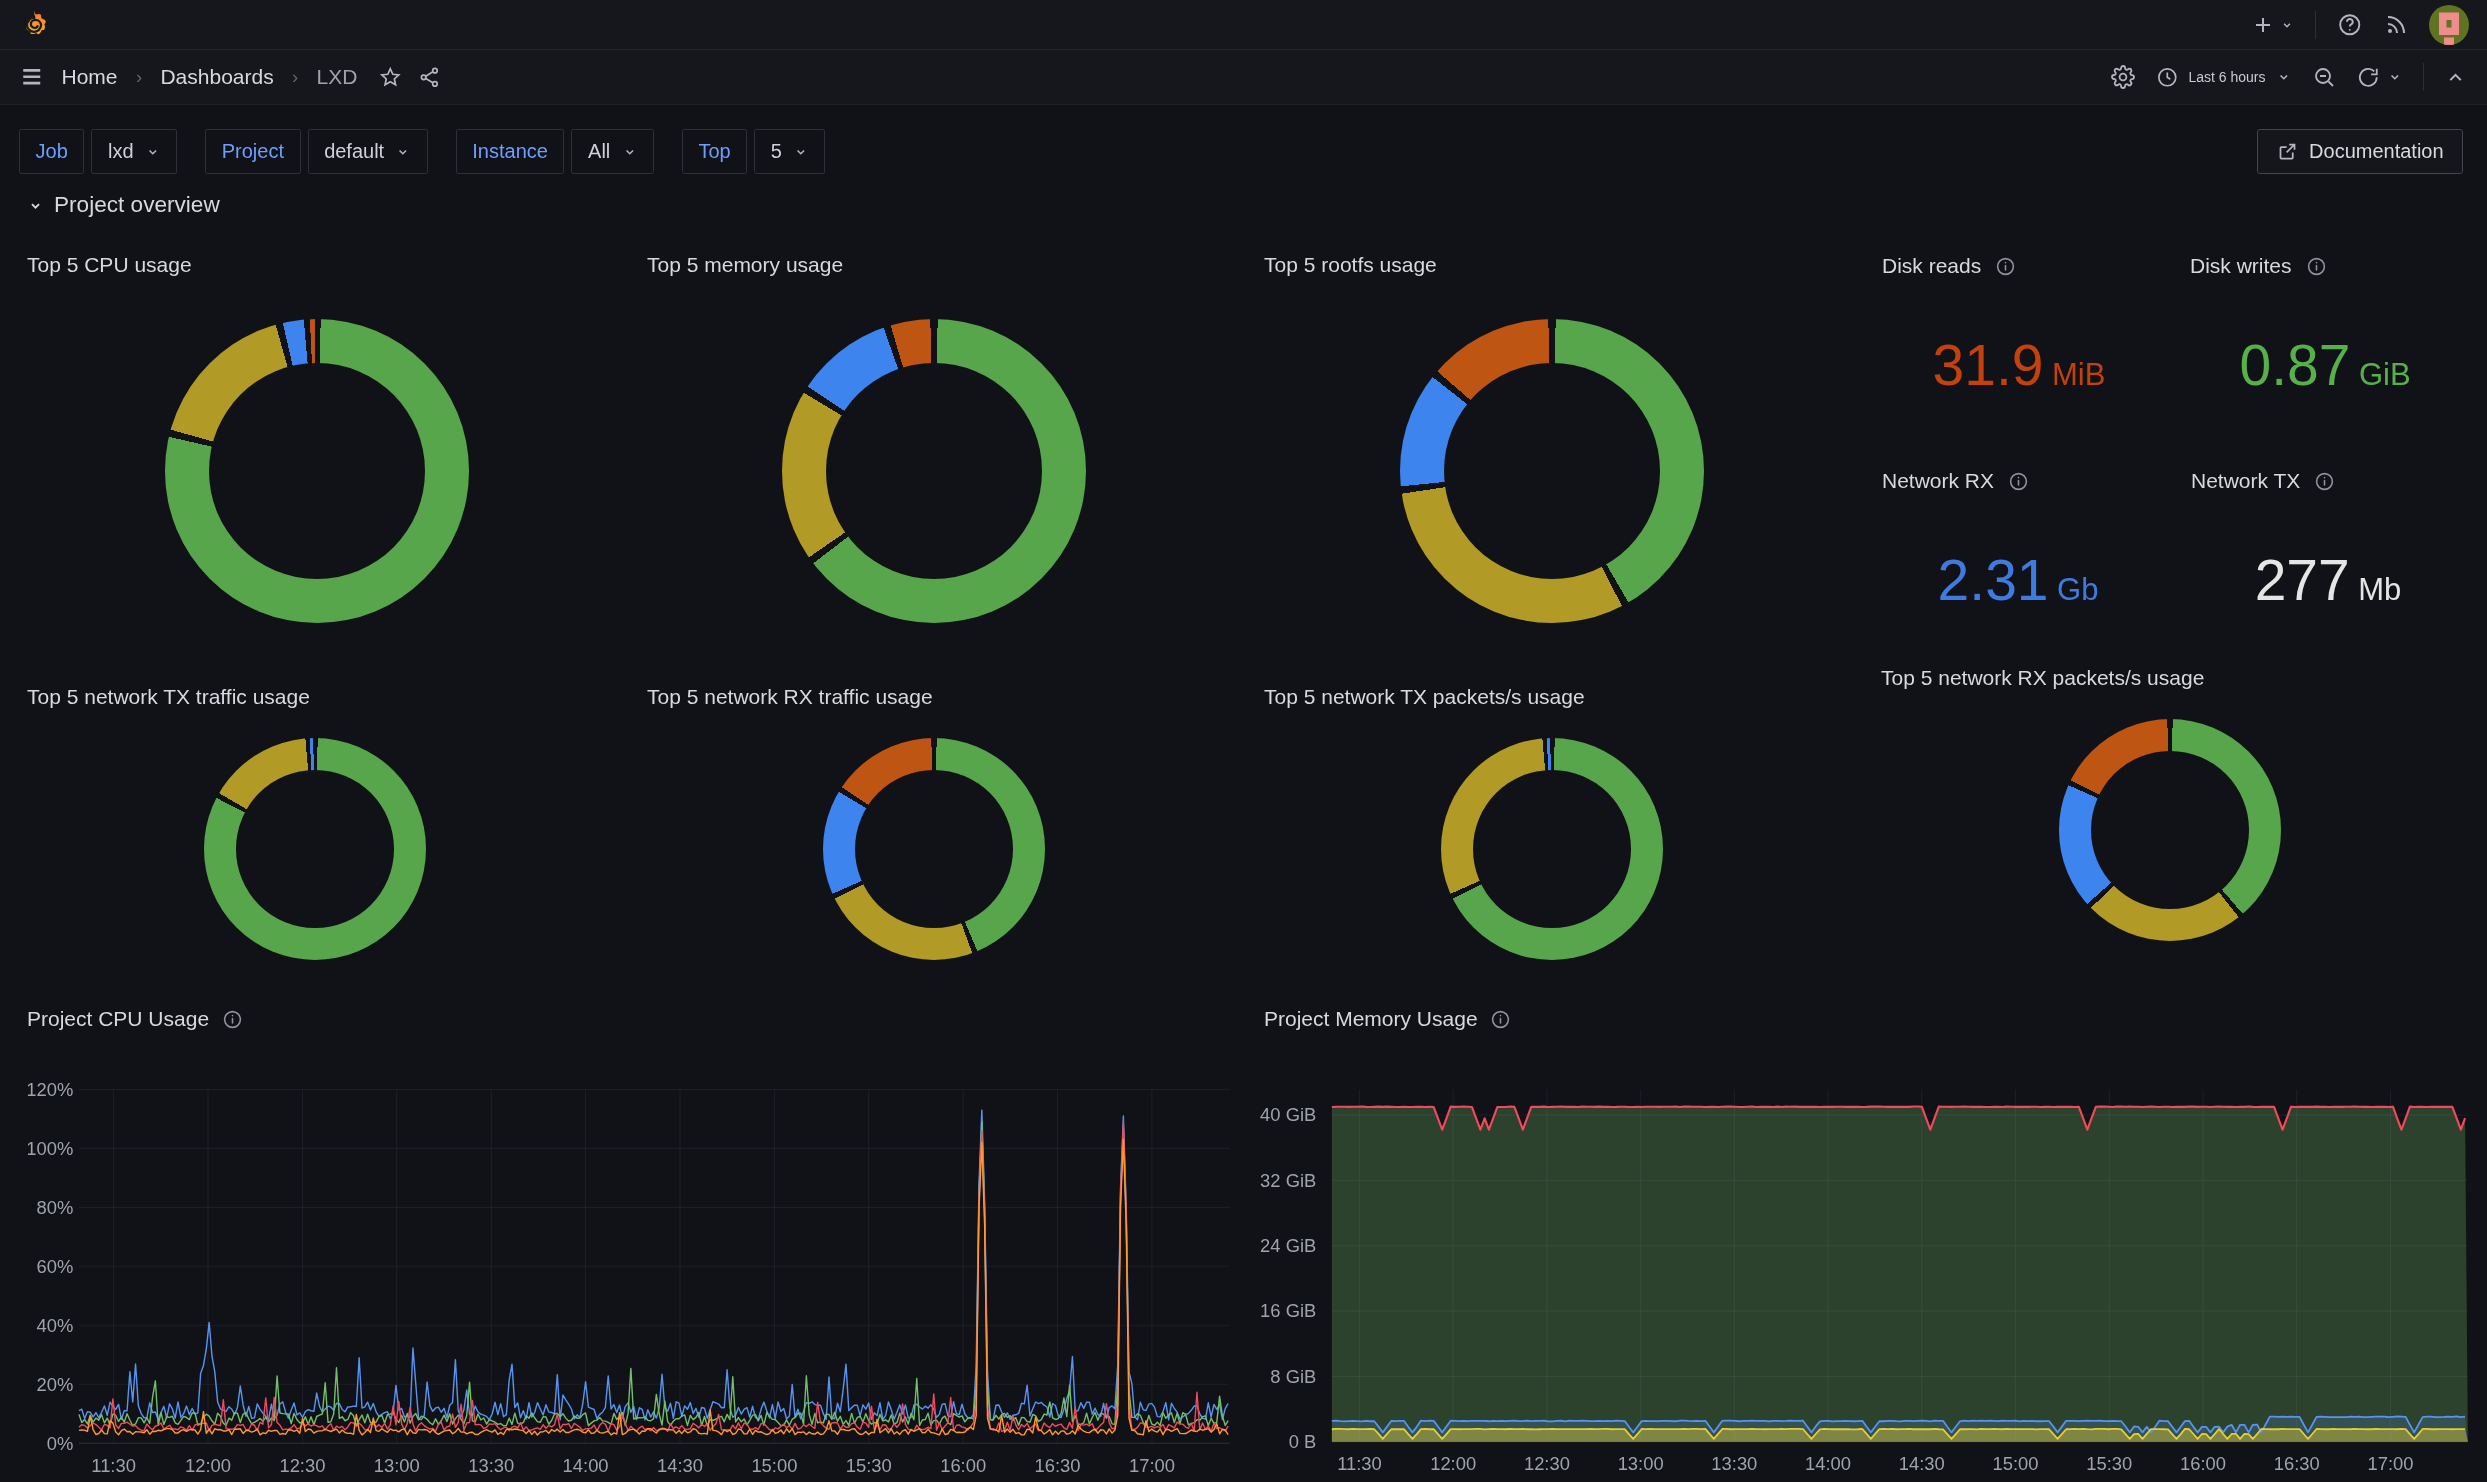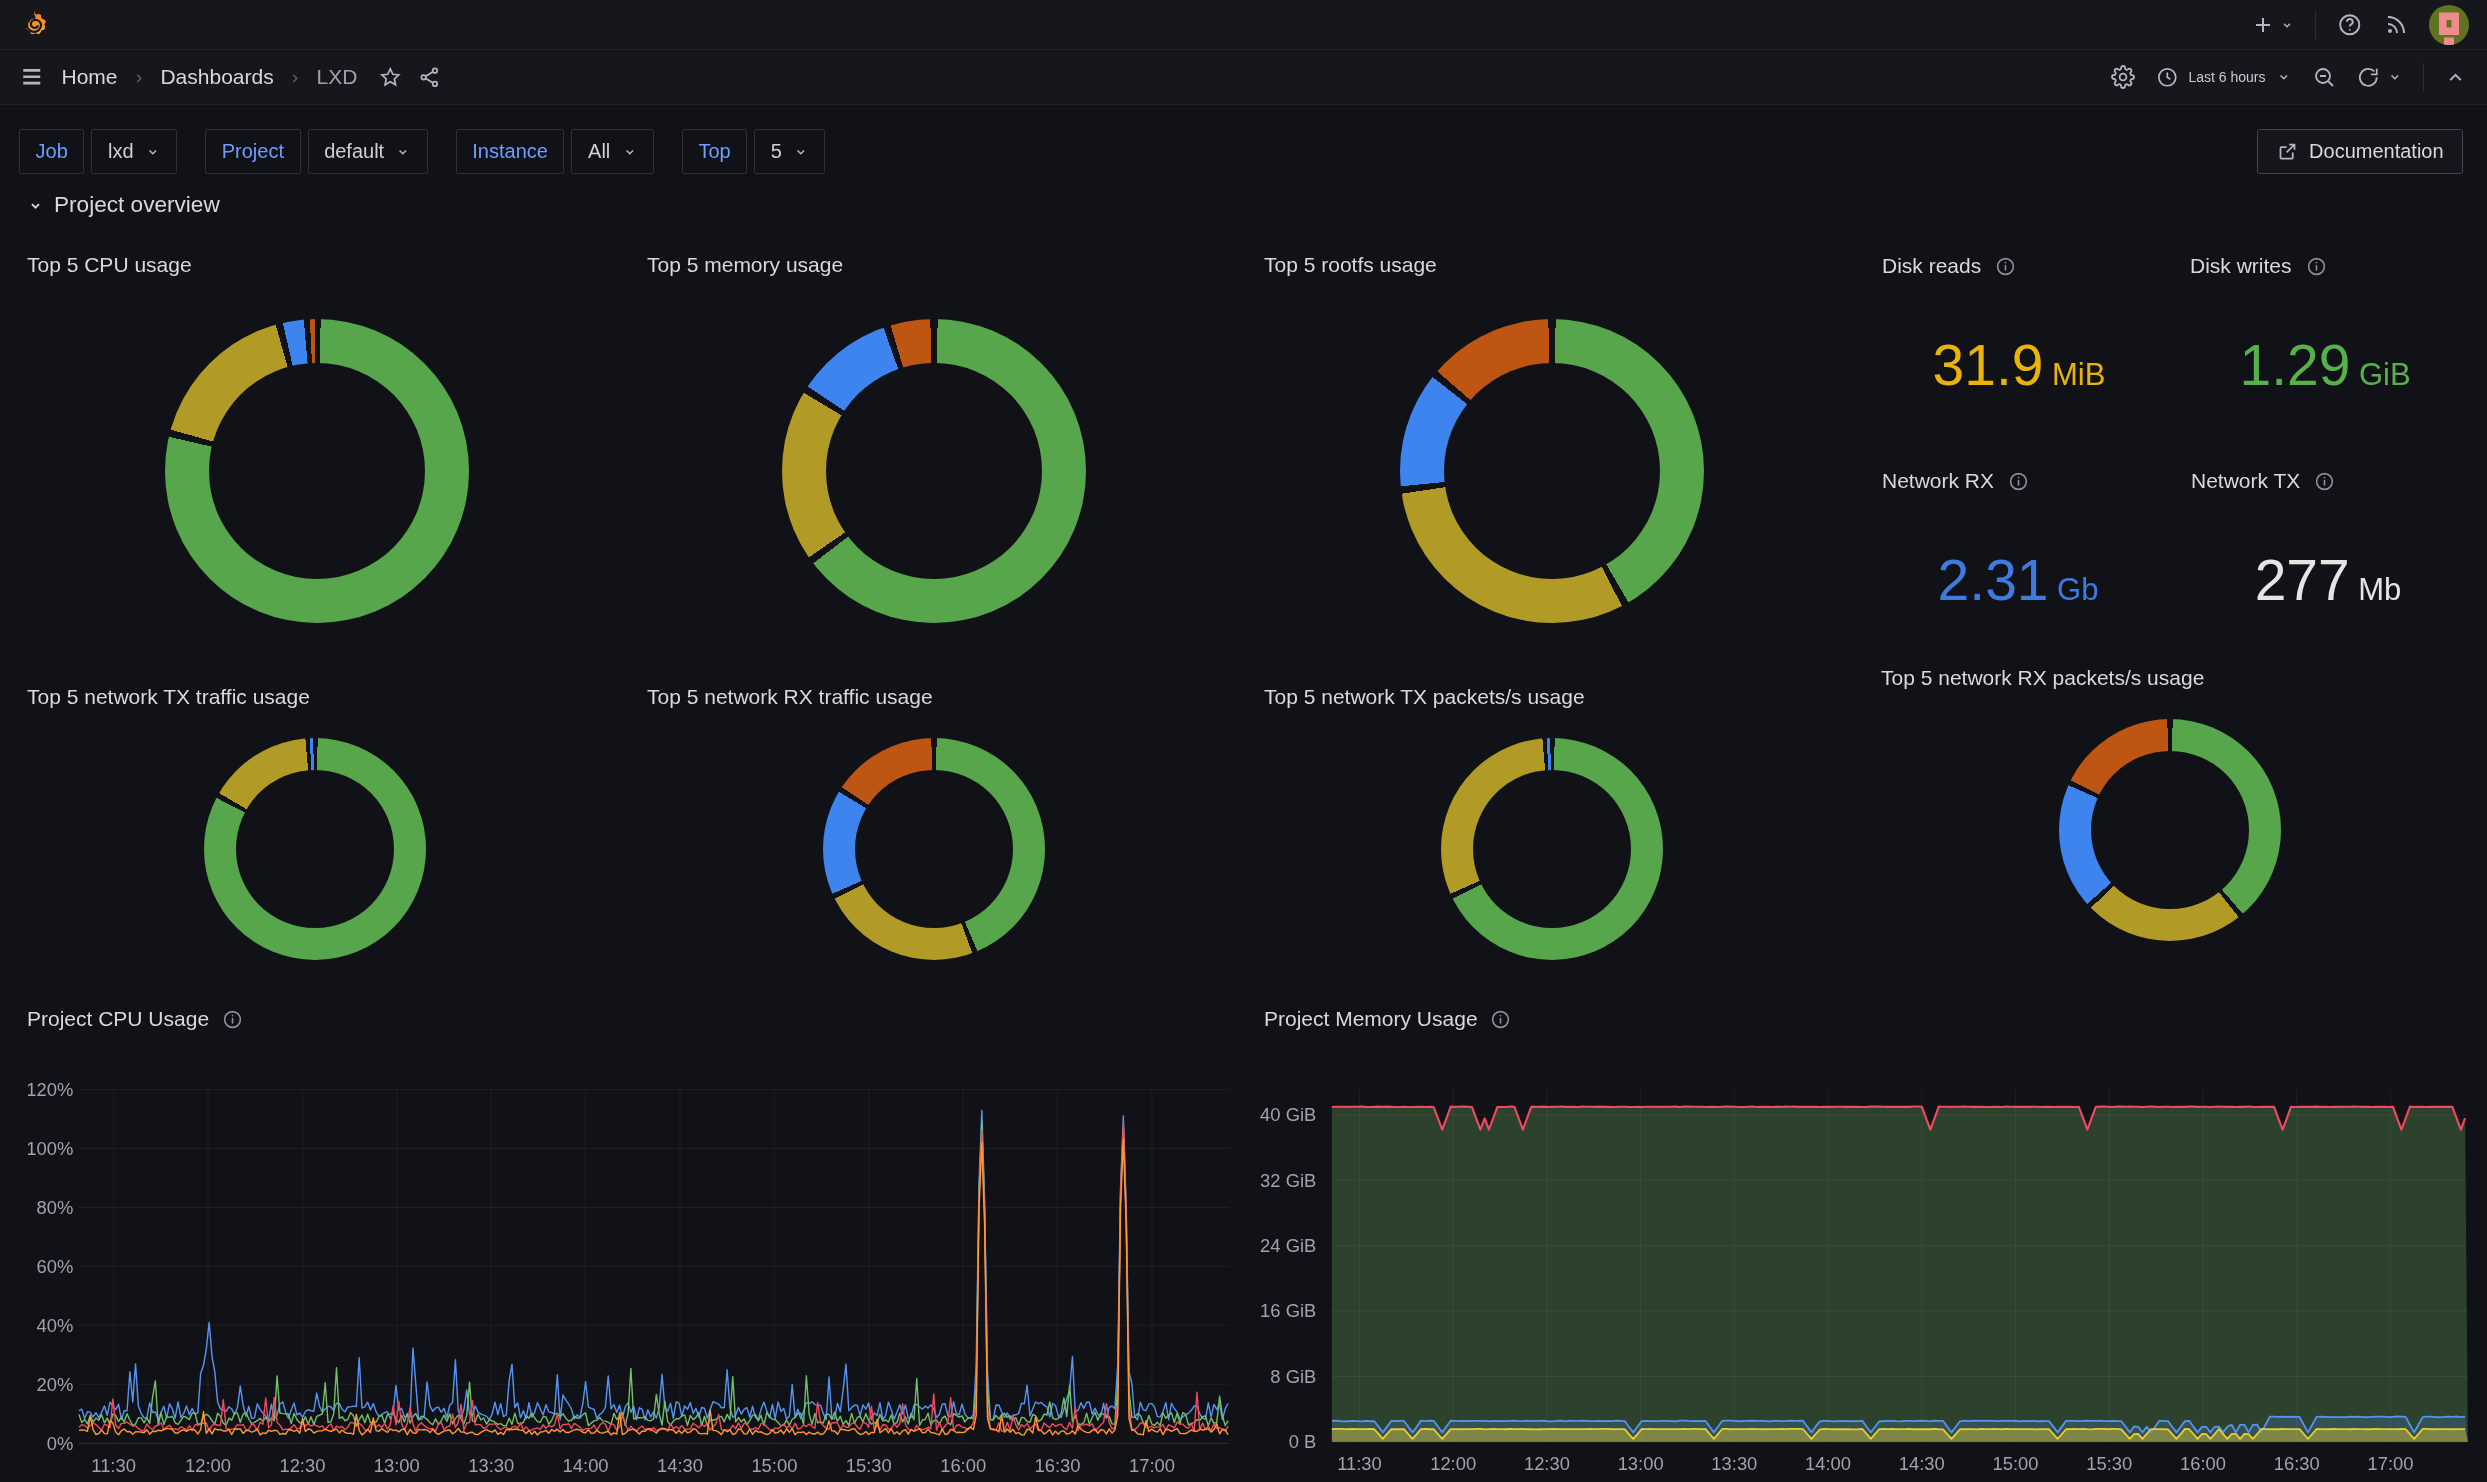--- a/index.html
+++ b/index.html
@@ -332,36 +332,36 @@
 <section class="panel" style="left:1855px;top:233px;width:632px;height:432px;">
   <div class="stat-title" style="left:27px;top:21px;">
     <span>Disk reads</span>
     <span class="icon info-ic">
         <svg viewBox="0 0 24 24" fill="none" stroke="currentColor" stroke-width="1.8">
           <circle cx="12" cy="12" r="9"></circle>
           <path stroke-linecap="round" d="M12 11v5M12 7.6h.01"></path>
         </svg>
       </span>
   </div>
-  <div class="stat-value" style="left: 164px; top: 132px; color: #eab308;">
+  <div class="stat-value" style="left: 164px; top: 132px; color: #c2410c;">
     <span>31.9</span>
       <span class="unit">MiB</span>
   </div>
 
   <div class="stat-title" style="left:335px;top:21px;">
     <span>Disk writes</span>
     <span class="icon info-ic">
         <svg viewBox="0 0 24 24" fill="none" stroke="currentColor" stroke-width="1.8">
           <circle cx="12" cy="12" r="9"></circle>
           <path stroke-linecap="round" d="M12 11v5M12 7.6h.01"></path>
         </svg>
       </span>
   </div>
   <div class="stat-value" style="left: 470px; top: 132px; color: rgb(86, 177, 74);">
-    <span>1.29</span>
+    <span>0.87</span>
       <span class="unit">GiB</span>
   </div>
 
   <div class="stat-title" style="left:27px;top:236px;">
     <span>Network RX</span>
     <span class="icon info-ic">
         <svg viewBox="0 0 24 24" fill="none" stroke="currentColor" stroke-width="1.8">
           <circle cx="12" cy="12" r="9"></circle>
           <path stroke-linecap="round" d="M12 11v5M12 7.6h.01"></path>
         </svg>

